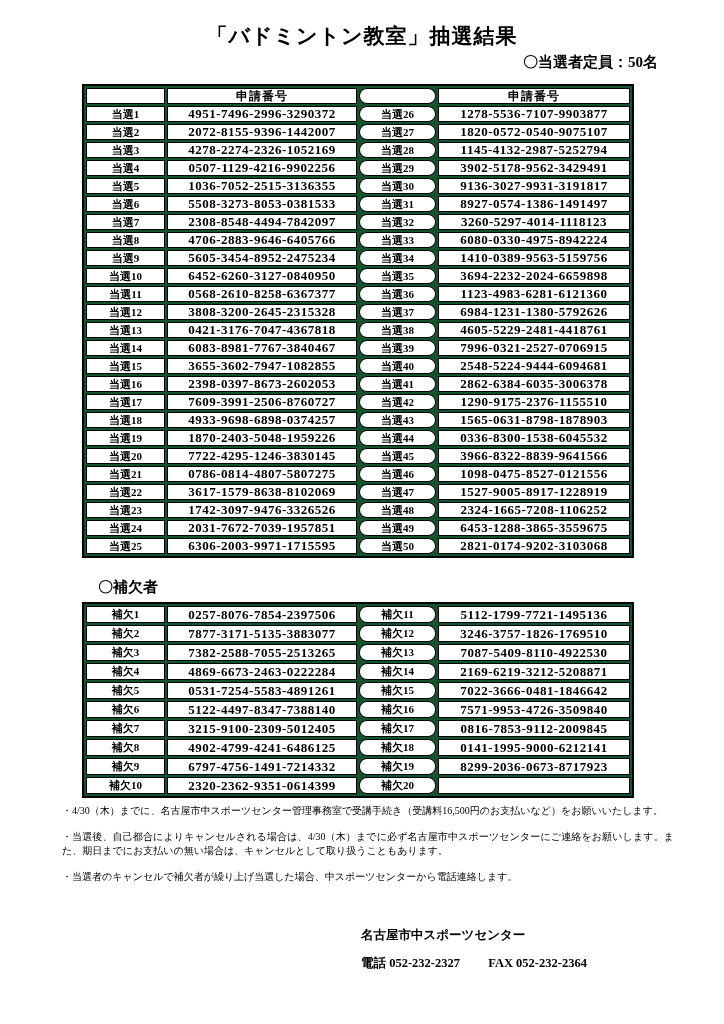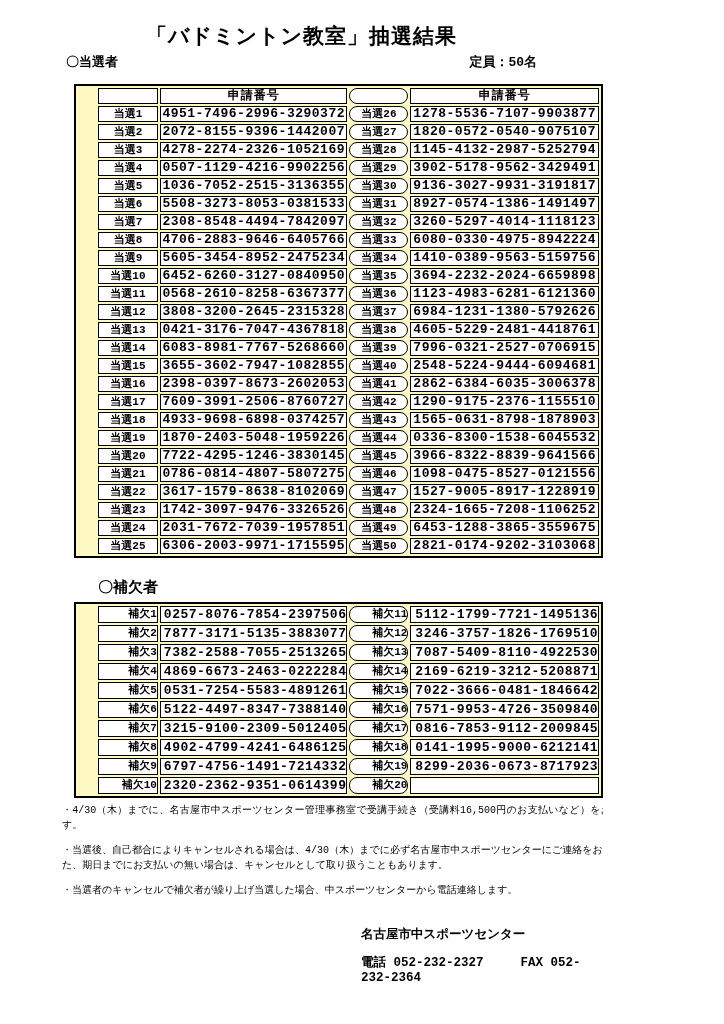--- a/index.html
+++ b/index.html
@@ -1,43 +1,43 @@
 <!DOCTYPE html>
 <html><head>
 <meta charset="utf-8">
 <style>
   html,body{margin:0;padding:0;background:#ffffff;}
   .page{
-    position:relative;width:603px;height:1024px;background:#fff;
-    font-family:Liberation Mono, monospace;color:#000;overflow:hidden;
+    position:relative;width:724px;height:1024px;background:#fff;
+    font-family:Liberation Serif, serif;color:#000;overflow:hidden;
   }
   .title{
     position:absolute;top:22px;left:0;width:100%;text-align:center;
     font-size:21px;font-weight:700;letter-spacing:1px;
   }
   .section-row{
-    position:absolute;top:53px;left:66px;right:66px;
-    display:flex;justify-content:space-between;
-    font-size:13px;font-weight:700;
+    position:absolute;top:53px;left:83px;right:66px;
+    display:flex;justify-content:flex-end;
+    font-size:15px;font-weight:700;
   }
   table.results{
-    position:absolute;left:74px;
+    position:absolute;left:82px;
     border-collapse:separate;border-spacing:2px;
-    border:2px solid #000;background:#fef9c3;table-layout:fixed;padding-left:20px;
+    border:2px solid #000;background:#14532d;table-layout:fixed;
   }
   #winners-table{top:84px;}
   #waitlist-table{top:602px;}
   table.results td, table.results th{
     border:1px solid #000;padding:0;margin:0;
     text-align:center;vertical-align:middle;
     font-weight:700;overflow:hidden;white-space:nowrap;
     box-sizing:border-box;background:#fff;
   }
   #winners-table td, #winners-table th{height:14px;line-height:14px;}
-  #waitlist-table td{height:15px;line-height:15px;text-align:right;}
+  #waitlist-table td{height:15px;line-height:15px;}
   .lbl{width:79px;font-size:11px;}
   .num{width:190px;font-size:13px;letter-spacing:.5px;}
   .lbl2{width:77px;border-radius:8px;}
   .num2{width:192px;}
   th.hdr{font-size:12px;letter-spacing:1px;}
   .diag-up{
     background:linear-gradient(to top right,
       transparent calc(50% - 1px),#000 calc(50% - 1px),
       #000 calc(50% + 1px),transparent calc(50% + 1px)) #fff;
   }
@@ -158,21 +158,21 @@
           <td class="num num2">6984-1231-1380-5792626</td>
         </tr>
         <tr>
           <td class="lbl">当選13</td>
           <td class="num">0421-3176-7047-4367818</td>
           <td class="lbl lbl2">当選38</td>
           <td class="num num2">4605-5229-2481-4418761</td>
         </tr>
         <tr>
           <td class="lbl">当選14</td>
-          <td class="num">6083-8981-7767-5268660</td>
+          <td class="num">6083-8981-7767-3840467</td>
           <td class="lbl lbl2">当選39</td>
           <td class="num num2">7996-0321-2527-0706915</td>
         </tr>
         <tr>
           <td class="lbl">当選15</td>
           <td class="num">3655-3602-7947-1082855</td>
           <td class="lbl lbl2">当選40</td>
           <td class="num num2">2548-5224-9444-6094681</td>
         </tr>
         <tr>

